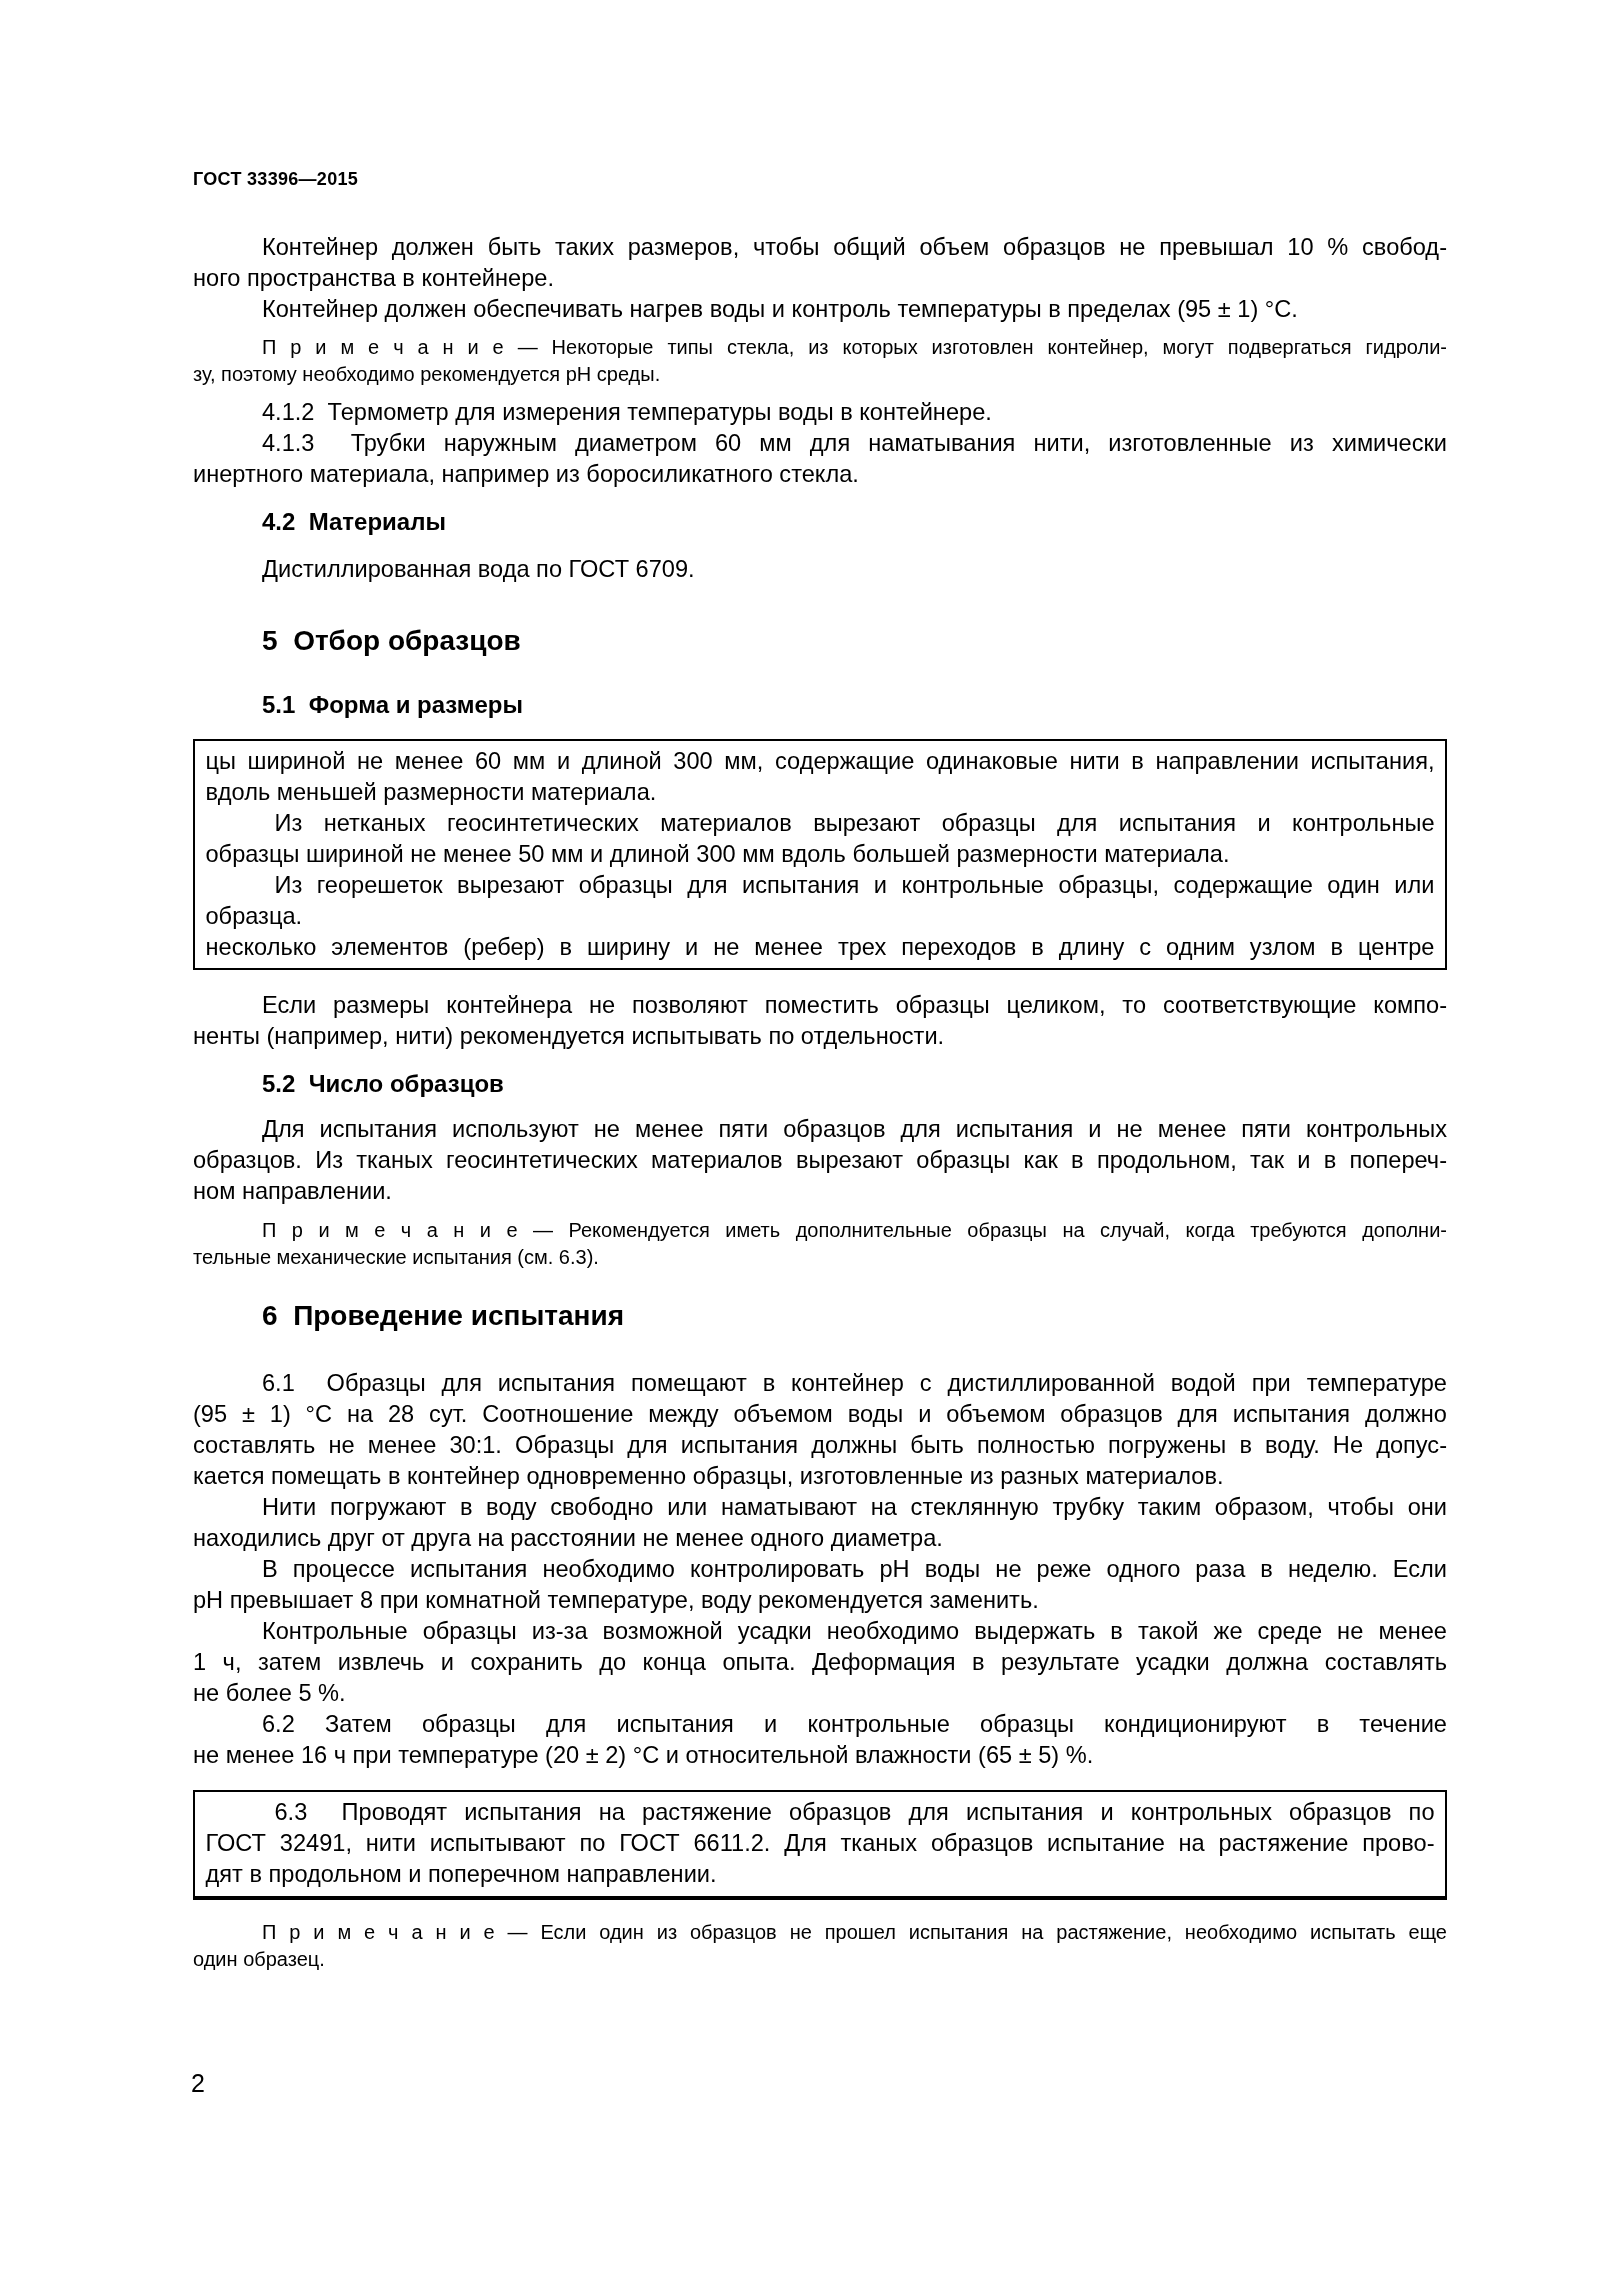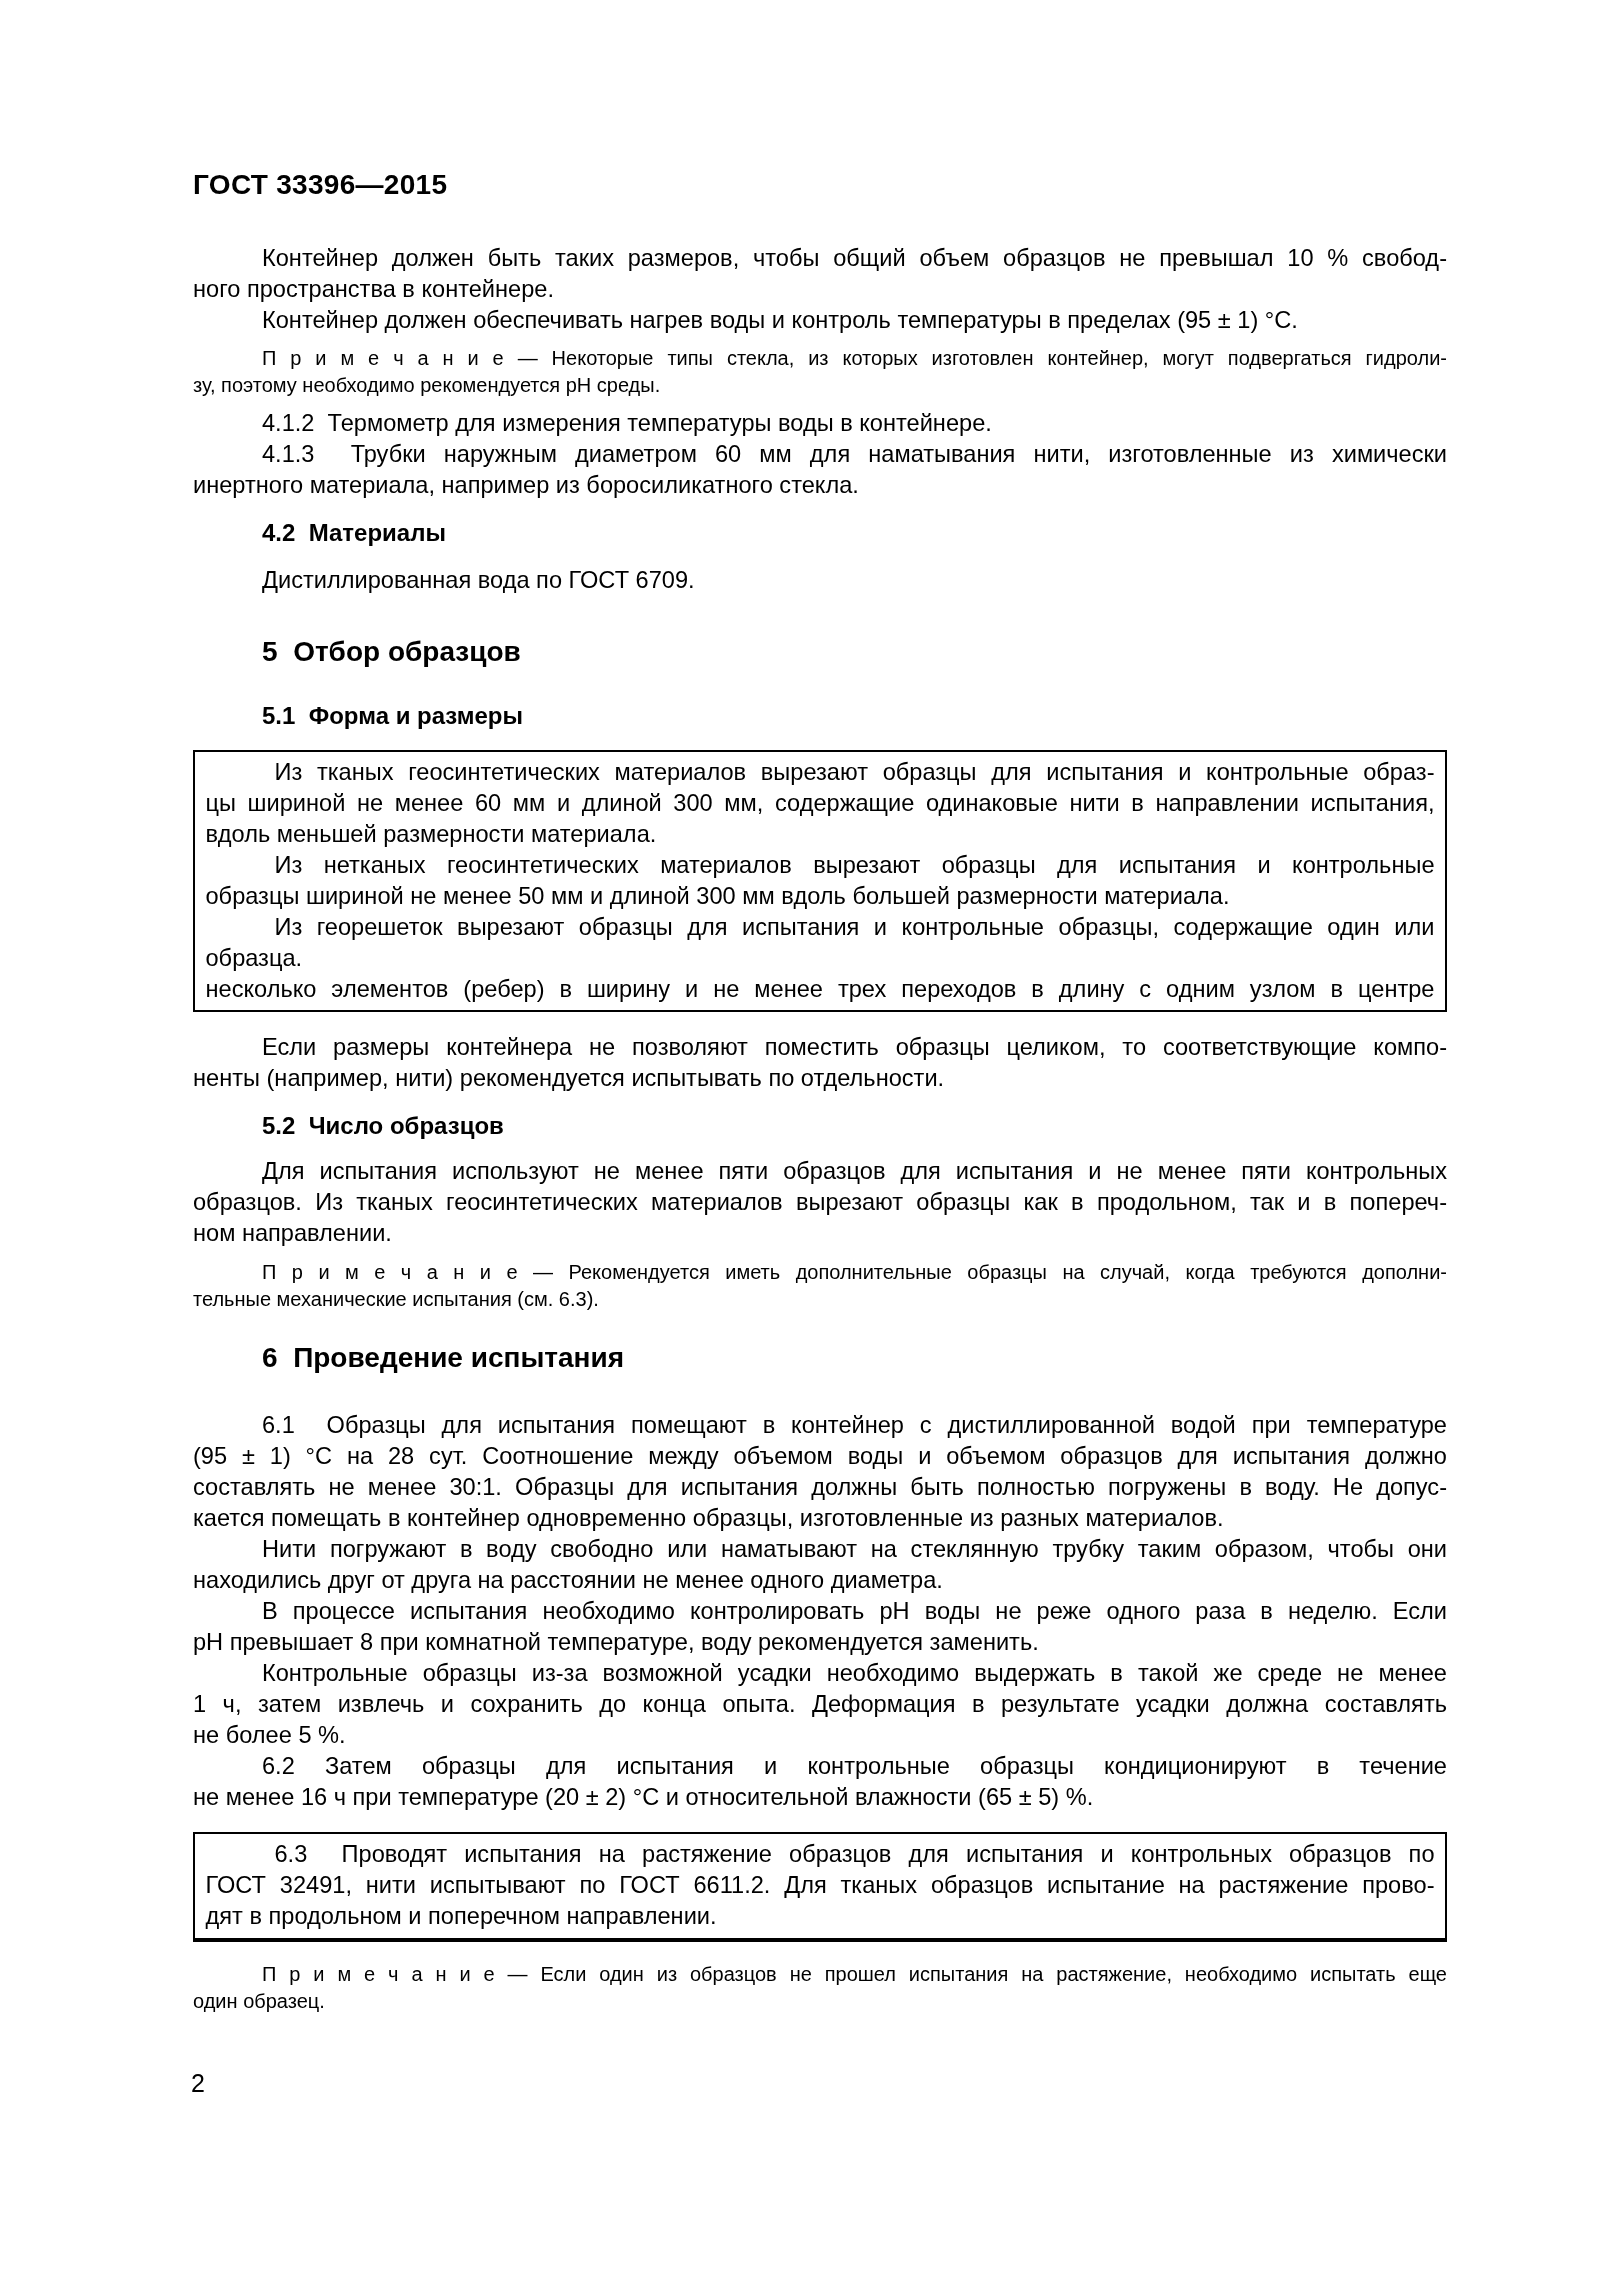--- a/index.html
+++ b/index.html
@@ -12,21 +12,21 @@
     font-family:"Liberation Sans", sans-serif;
     overflow:hidden;
   }
   .content{
     position:absolute;
     left:193px;
     top:169px;
     width:1254px;
   }
   .doc-header{
-    font-size:28px;
+    font-size:18px;
     font-weight:700;
     margin:0 0 42px 0;
     letter-spacing:0.3px;
   }
   .ln{
     font-size:23.6px;
     line-height:31px;
     text-align:justify;
     text-align-last:justify;
     white-space:normal;
@@ -102,21 +102,20 @@
 
     <div>
       <div class="ln ind last">Дистиллированная вода по ГОСТ 6709.</div>
     </div>
 
     <div class="h-chap m-h5 ind">5&nbsp; Отбор образцов</div>
 
     <div class="h-sub m-51 ind">5.1&nbsp; Форма и размеры</div>
 
     <div class="box">
-      <div class="ln ind">Из тканых геосинтетических материалов вырезают образцы для испытания и контрольные образ-</div>
       <div class="ln">цы шириной не менее 60 мм и длиной 300 мм, содержащие одинаковые нити в направлении испытания,</div>
       <div class="ln last">вдоль меньшей размерности материала.</div>
       <div class="ln ind">Из нетканых геосинтетических материалов вырезают образцы для испытания и контрольные</div>
       <div class="ln last">образцы шириной не менее 50 мм и длиной 300 мм вдоль большей размерности материала.</div>
       <div class="ln ind">Из георешеток вырезают образцы для испытания и контрольные образцы, содержащие один или</div>
       <div class="ln last">образца.</div>
       <div class="ln">несколько элементов (ребер) в ширину и не менее трех переходов в длину с одним узлом в центре</div>
     </div>
 
     <div class="after-box">

